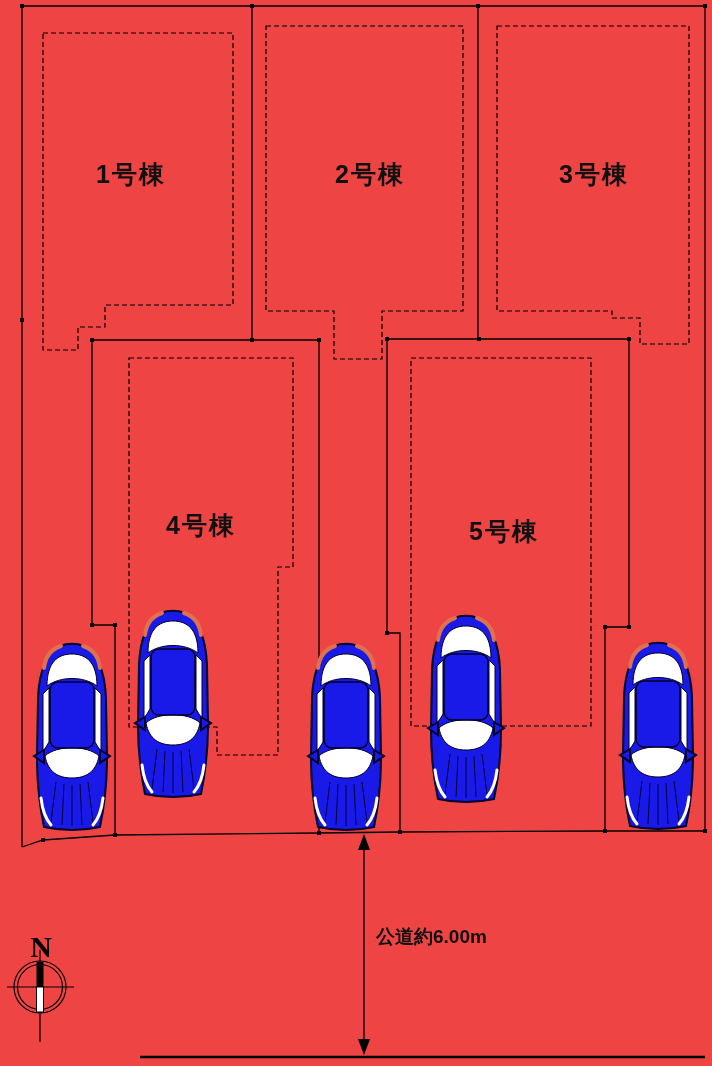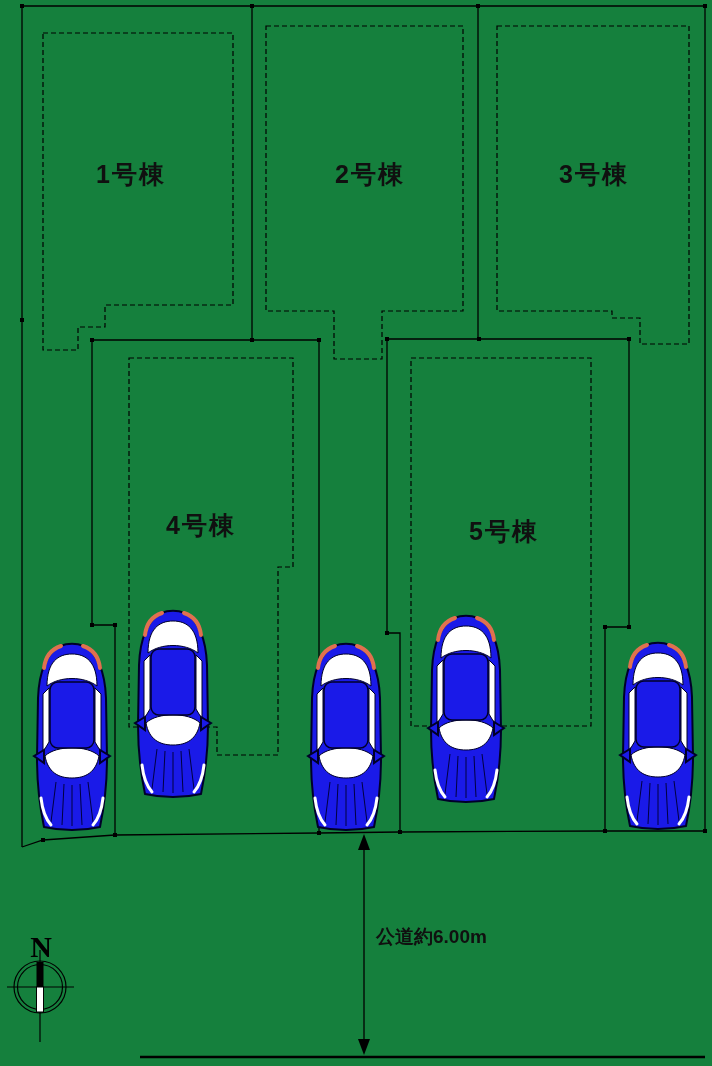--- a/index.html
+++ b/index.html
@@ -1,19 +1,19 @@
 <!DOCTYPE html>
 <html><head>
 <meta charset="utf-8">
 <style>
   html,body{margin:0;padding:0;background:#ffffff;}
   .plan{
     position:relative;
     width:712px;height:1066px;
-    background:#15803d;
+    background:#ef4444;
     font-family:"Liberation Sans",sans-serif;
     overflow:hidden;
   }
   svg{display:block;}
   .solid{stroke:#000000;stroke-width:1.3;fill:none;}
   .dashed{stroke:#000000;stroke-width:1.2;fill:none;stroke-dasharray:5 3;}
   .dot{fill:#000000;stroke:none;}
   .bldg-label{
     font-family:"Liberation Sans","DejaVu Sans",sans-serif;
     font-size:25px;font-weight:bold;fill:#101010;letter-spacing:2px;

